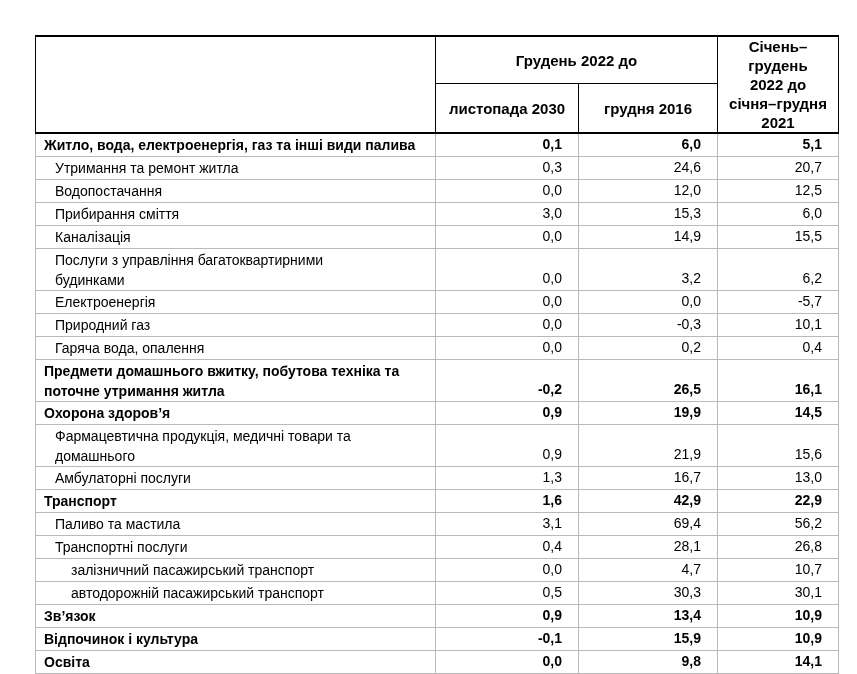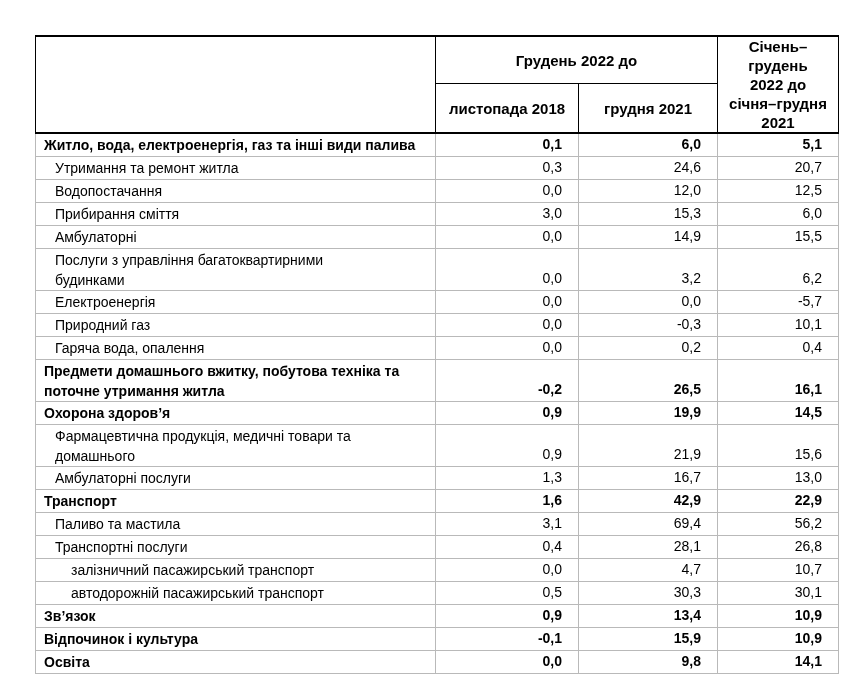--- a/index.html
+++ b/index.html
@@ -112,22 +112,22 @@
     <thead>
       <tr class="hrow1">
         <th class="h-corner" rowspan="2"></th>
         <th class="h-group" colspan="2">Грудень 2022 до</th>
         <th class="h-col3" rowspan="2">Січень–грудень
 2022 до
 січня–грудня
 2021</th>
       </tr>
       <tr class="hrow2">
-        <th>листопада 2018</th>
-        <th>грудня 2021</th>
+        <th>листопада 2030</th>
+        <th>грудня 2016</th>
       </tr>
     </thead>
     <tbody>
         <tr class="section ">
           <td class="label lvl0">Житло, вода, електроенергія, газ та інші види палива</td>
           <td class="val">0,1</td>
           <td class="val">6,0</td>
           <td class="val">5,1</td>
         </tr>
         <tr class="">
@@ -142,21 +142,21 @@
           <td class="val">12,0</td>
           <td class="val">12,5</td>
         </tr>
         <tr class="">
           <td class="label lvl1">Прибирання сміття</td>
           <td class="val">3,0</td>
           <td class="val">15,3</td>
           <td class="val">6,0</td>
         </tr>
         <tr class="">
-          <td class="label lvl1">Амбулаторні</td>
+          <td class="label lvl1">Каналізація</td>
           <td class="val">0,0</td>
           <td class="val">14,9</td>
           <td class="val">15,5</td>
         </tr>
         <tr class="two-line">
           <td class="label lvl1">Послуги з управління багатоквартирними
 будинками</td>
           <td class="val">0,0</td>
           <td class="val">3,2</td>
           <td class="val">6,2</td>

